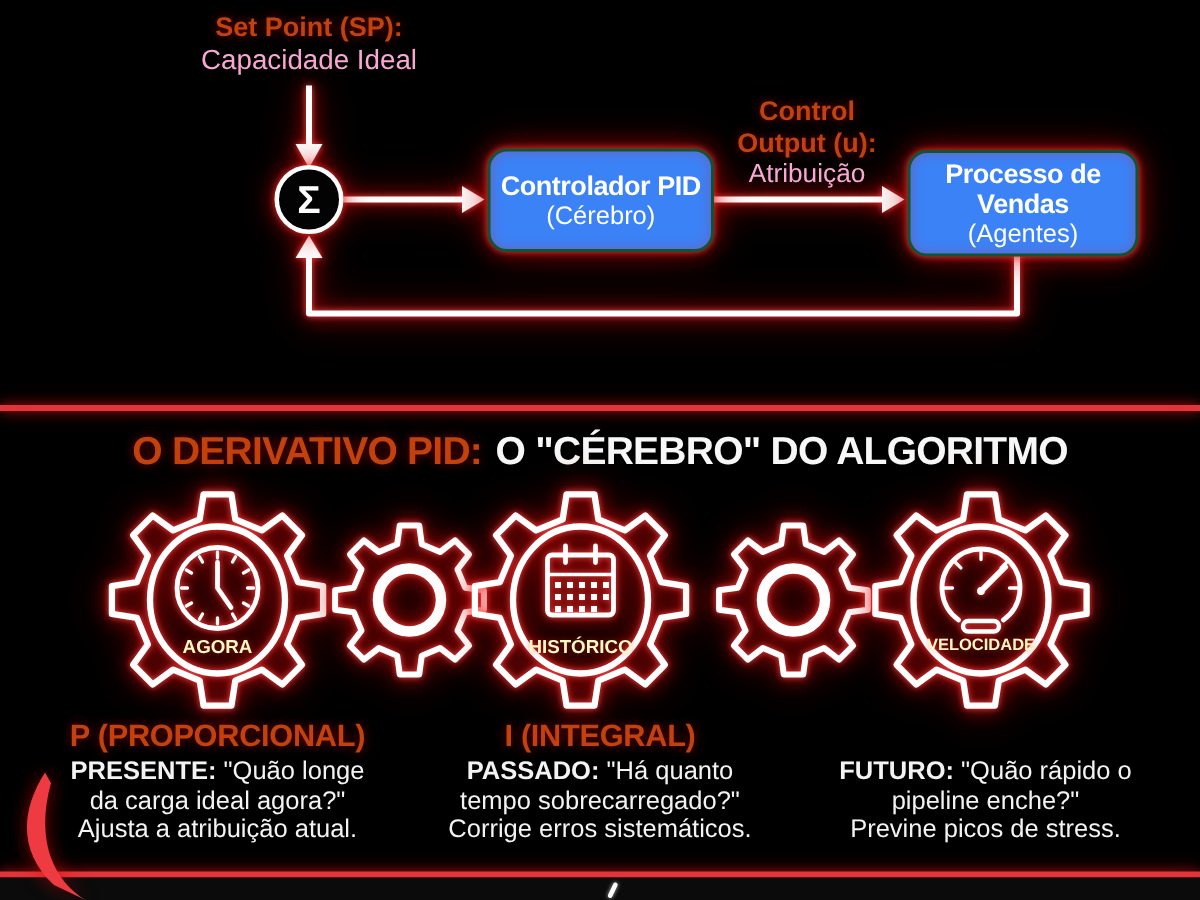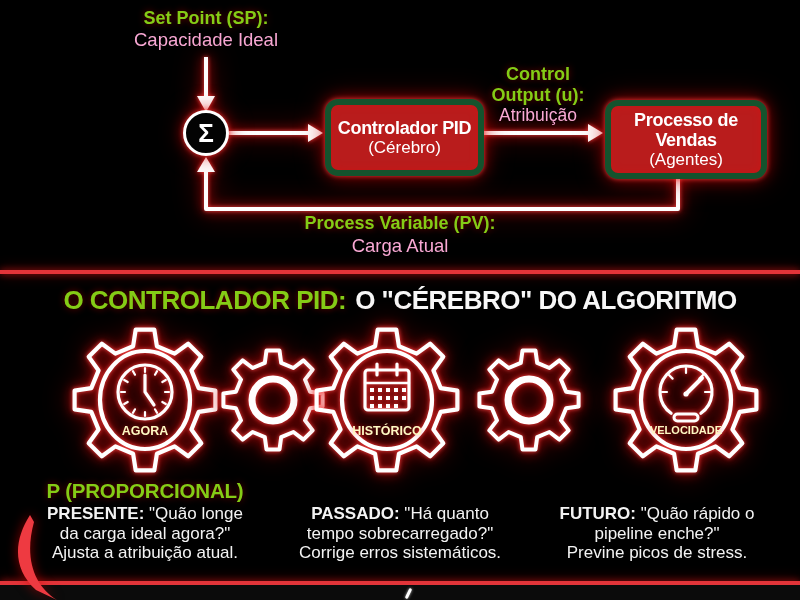--- a/index.html
+++ b/index.html
@@ -1,30 +1,30 @@
 <!DOCTYPE html>
 <html><head>
 <meta charset="utf-8">
 <style>
   html,body{margin:0;padding:0;background:#000;}
   .stage{position:relative;width:800px;height:600px;background:#000;overflow:hidden;
          font-family:"Liberation Sans","DejaVu Sans",sans-serif;color:#fff;}
   .cx{position:absolute;transform:translateX(-50%);white-space:nowrap;text-align:center;}
   .abs{position:absolute;}
-  .redtxt{color:#84cc16;text-shadow:0 0 7px rgba(255,0,0,.45);}
+  .redtxt{color:#c2410c;text-shadow:0 0 7px rgba(255,0,0,.45);}
   .whitetxt{color:#f9a8d4;}
   .b{font-weight:700;}
 
   
   .neon-svg{filter:drop-shadow(0 0 2px rgba(255,70,70,.95))
                   drop-shadow(0 0 6px rgba(255,10,10,.6))
                   drop-shadow(0 0 13px rgba(170,0,0,.55));}
 
   
-  .box{position:absolute;background:#b91c1c;border:6px solid #14532d;border-radius:13px;
+  .box{position:absolute;background:#3b82f6;border:2px solid #14532d;border-radius:13px;
        box-shadow:0 0 5px rgba(255,60,60,.85),0 0 16px rgba(255,0,0,.5),0 0 30px rgba(170,0,0,.38),
                   inset 0 0 8px rgba(255,0,0,.25);
        display:flex;flex-direction:column;align-items:center;justify-content:center;text-align:center;}
   .box .t1{font-weight:700;font-size:18px;line-height:20px;letter-spacing:-.3px;}
   .box .t2{font-size:17px;line-height:19px;}
 
   .sum-circle{position:absolute;left:183px;top:110px;width:40px;height:40px;border:3px solid #fff;
        border-radius:50%;background:#030303;display:flex;align-items:center;justify-content:center;
        font-size:26px;font-weight:700;
        box-shadow:0 0 5px rgba(255,60,60,.85),0 0 14px rgba(255,0,0,.5),0 0 26px rgba(170,0,0,.4);}
@@ -87,27 +87,25 @@
     <div class="redtxt b" style="font-size:18px;line-height:20.5px">Output (u):</div>
     <div class="whitetxt" style="font-size:17.5px;line-height:20px">Atribuição</div>
   </div>
 
   <div class="box" style="left:605px;top:100px;width:150px;height:67px">
     <div class="t1">Processo de</div>
     <div class="t1">Vendas</div>
     <div class="t2">(Agentes)</div>
   </div>
 
-  <div class="cx lbl18 redtxt" style="left:400px;top:213px">Process Variable (PV):</div>
-  <div class="cx val18 whitetxt" style="left:400px;top:235px">Carga Atual</div>
 
   <div class="divider" style="top:270px"></div>
 
   <div class="cx section-title">
-    <span class="redtxt">O CONTROLADOR PID:</span><span class="w">O "CÉREBRO" DO ALGORITMO</span>
+    <span class="redtxt">O DERIVATIVO PID:</span><span class="w">O "CÉREBRO" DO ALGORITMO</span>
   </div>
 
   <div class="gear" style="left:65px;top:320px">
     <svg class="neon-svg" width="160" height="160" viewBox="0 0 160 160">
       <path fill="none" stroke="#fff" stroke-width="4.2" stroke-linejoin="round" d="M68.1 26.3 L70.7 9.6 L89.3 9.6 L91.9 26.3 L109.6 33.6 L123.2 23.7 L136.3 36.8 L126.4 50.4 L133.7 68.1 L150.4 70.7 L150.4 89.3 L133.7 91.9 L126.4 109.6 L136.3 123.2 L123.2 136.3 L109.6 126.4 L91.9 133.7 L89.3 150.4 L70.7 150.4 L68.1 133.7 L50.4 126.4 L36.8 136.3 L23.7 123.2 L33.6 109.6 L26.3 91.9 L9.6 89.3 L9.6 70.7 L26.3 68.1 L33.6 50.4 L23.7 36.8 L36.8 23.7 L50.4 33.6 Z"></path>
       <ellipse cx="80" cy="80" rx="45" ry="49" fill="none" stroke="#fff" stroke-width="4.2"></ellipse>
       <g stroke="#fff" fill="none" stroke-linecap="round">
         <circle cx="80" cy="72" r="27" stroke-width="3.2"></circle>
         <path stroke-width="2.2" d="M100 72 L104 72 M97.3 82 L100.8 84 M90 89.3 L92 92.8 M80 92 L80 96 M70 89.3 L68 92.8 M62.7 82 L59.2 84 M60 72 L56 72 M62.7 62 L59.2 60 M70 54.7 L68 51.2 M80 52 L80 48 M90 54.7 L92 51.2 M97.3 62 L100.8 60"></path>
         <path stroke-width="3.2" d="M80 72 L80 55 M80 72 L89 85"></path>
@@ -141,36 +139,37 @@
 
   <div class="gear" style="left:474px;top:345px">
     <svg class="neon-svg" width="110" height="110" viewBox="0 0 110 110">
       <g>
         <path fill="none" stroke="#fff" stroke-width="4" stroke-linejoin="round" d="M46.8 17.9 L48.5 5.4 L61.5 5.4 L63.2 17.9 L75.4 23.0 L85.4 15.3 L94.7 24.6 L87.0 34.6 L92.1 46.8 L104.6 48.5 L104.6 61.5 L92.1 63.2 L87.0 75.4 L94.7 85.4 L85.4 94.7 L75.4 87.0 L63.2 92.1 L61.5 104.6 L48.5 104.6 L46.8 92.1 L34.6 87.0 L24.6 94.7 L15.3 85.4 L23.0 75.4 L17.9 63.2 L5.4 61.5 L5.4 48.5 L17.9 46.8 L23.0 34.6 L15.3 24.6 L24.6 15.3 L34.6 23.0 Z"></path>
         <circle cx="55" cy="55" r="21" fill="none" stroke="#fff" stroke-width="7"></circle>
       </g>
     </svg>
   </div>
 
-  <div class="gear" style="left:606px;top:320px">
+  <div class="gear" style="left:574px;top:320px">
     <svg class="neon-svg" width="160" height="160" viewBox="0 0 160 160">
       <path fill="none" stroke="#fff" stroke-width="4.2" stroke-linejoin="round" d="M68.1 26.3 L70.7 9.6 L89.3 9.6 L91.9 26.3 L109.6 33.6 L123.2 23.7 L136.3 36.8 L126.4 50.4 L133.7 68.1 L150.4 70.7 L150.4 89.3 L133.7 91.9 L126.4 109.6 L136.3 123.2 L123.2 136.3 L109.6 126.4 L91.9 133.7 L89.3 150.4 L70.7 150.4 L68.1 133.7 L50.4 126.4 L36.8 136.3 L23.7 123.2 L33.6 109.6 L26.3 91.9 L9.6 89.3 L9.6 70.7 L26.3 68.1 L33.6 50.4 L23.7 36.8 L36.8 23.7 L50.4 33.6 Z"></path>
       <ellipse cx="80" cy="80" rx="45" ry="49" fill="none" stroke="#fff" stroke-width="4.2"></ellipse>
       <g stroke="#fff" fill="none" stroke-linecap="round">
         <path stroke-width="3.2" d="M65.1 93.3 A 26 26 0 1 1 94.9 93.3"></path>
         <path stroke-width="2.2" d="M61 72 L56 72 M66.6 58.6 L63 55 M80 53 L80 48 M93.4 58.6 L97 55 M99 72 L104 72"></path>
         <path stroke-width="4" d="M80 74 L96 58"></path>
         <circle cx="80" cy="74" r="2.6" fill="#fff" stroke="none"></circle>
         <rect x="68" y="94" width="24" height="7" rx="3.5" stroke-width="3"></rect>
       </g>
     </svg>
     <div class="gear-label" style="font-size:11px">VELOCIDADE</div>
   </div>
 
   <div class="cx term-head redtxt" style="left:145px">P (PROPORCIONAL)</div>
+  <div class="cx term-head redtxt" style="left:400px">I (INTEGRAL)</div>
 
   <div class="cx term-body" style="left:145px">
     <div><span class="b">PRESENTE:</span><span> "Quão longe</span></div>
     <div>da carga ideal agora?"</div>
     <div>Ajusta a atribuição atual.</div>
   </div>
   <div class="cx term-body" style="left:400px">
     <div><span class="b">PASSADO:</span><span> "Há quanto</span></div>
     <div>tempo sobrecarregado?"</div>
     <div>Corrige erros sistemáticos.</div>

